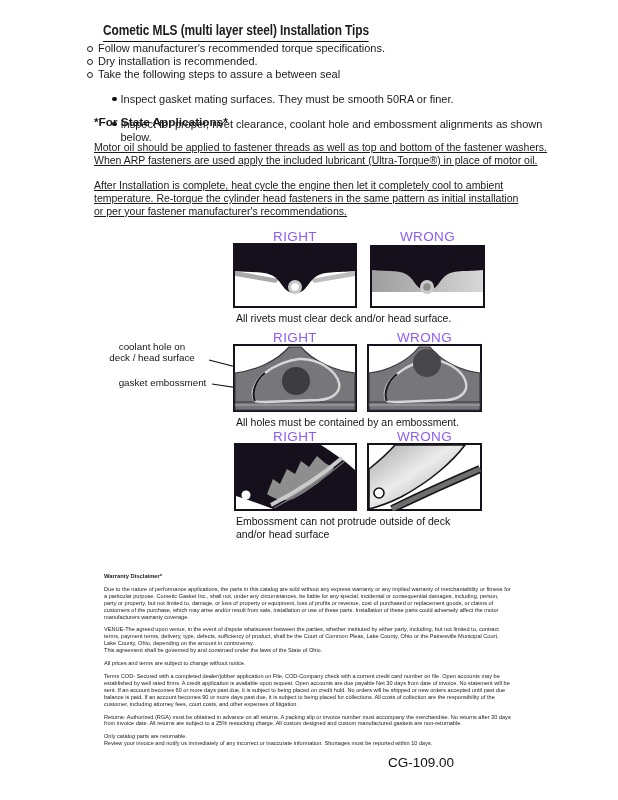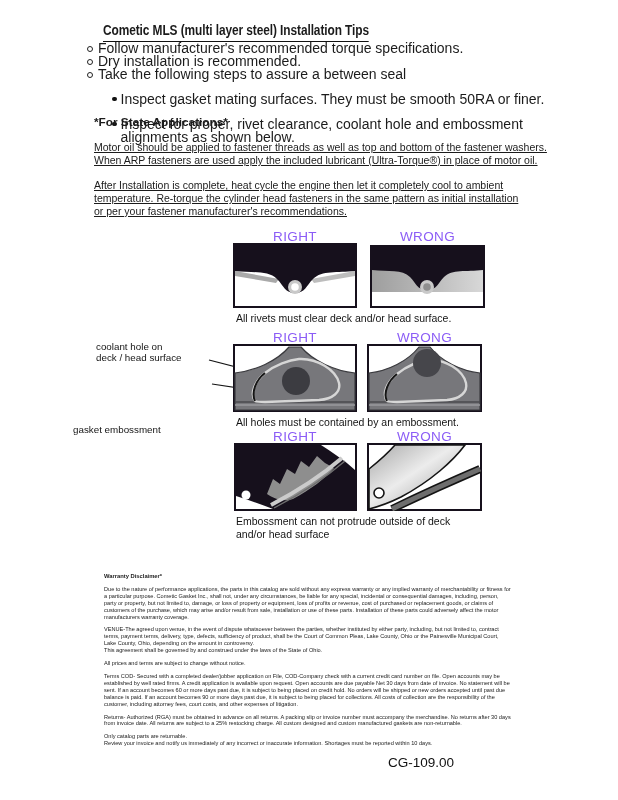--- a/index.html
+++ b/index.html
@@ -3,36 +3,36 @@
 <meta charset="utf-8">
 <style>
   html,body{margin:0;padding:0;background:#fff;}
   #page{position:relative;width:618px;height:800px;background:#ffffff;overflow:hidden;
         font-family:"Liberation Sans", sans-serif;color:#1b1b1b;}
 
   .title{position:absolute;left:103px;top:22px;font-size:14.5px;font-weight:bold;
          white-space:nowrap;transform:scaleX(0.82);transform-origin:0 0;
          border-bottom:1.8px solid #111;padding-bottom:3px;letter-spacing:-0.1px;}
 
-  .bullets{position:absolute;left:87px;top:42px;width:485px;font-size:14px;line-height:12.9px;}
+  .bullets{position:absolute;left:87px;top:42px;width:485px;font-size:11px;line-height:12.9px;}
   .b-row{display:flex;}
   .b-marker{width:4px;height:4px;border:1.1px solid #222;border-radius:50%;margin:4px 5px 0 0;flex:none;}
   .sb-row{display:flex;padding-left:25px;margin-top:12px;}
   .sb-marker{width:4.5px;height:4.5px;background:#111;border-radius:50%;margin:4px 4px 0 0;flex:none;}
 
   .diesel{position:absolute;left:94px;top:116px;width:480px;font-size:10.5px;line-height:13px;}
   .diesel h3{font-size:11.8px;margin:0 0 9px 0;font-weight:bold;}
   .diesel p{margin:12px 0 8px 0;white-space:pre-line;text-decoration:underline;}
   .diesel .note{margin-top:6px;}
 
   .rw-label{position:absolute;font-size:13.5px;letter-spacing:0.4px;text-align:center;color:#8b5cf6;}
   .dbox{position:absolute;}
   .caption{position:absolute;left:236px;font-size:10.5px;line-height:12.5px;white-space:pre-line;color:#141414;}
 
-  .callout{position:absolute;font-size:9.8px;line-height:10.6px;text-align:left;white-space:pre-line;color:#141414;}
+  .callout{position:absolute;font-size:9.8px;line-height:10.6px;text-align:center;white-space:pre-line;color:#141414;}
   .pointer-svg{position:absolute;left:205px;top:355px;}
 
   .disclaimer{position:absolute;left:104px;top:573px;width:408px;font-size:5.6px;line-height:6.9px;color:#222;}
   .disclaimer h4{font-size:5.8px;margin:0 0 6px 0;font-weight:bold;}
   .disclaimer p{margin:0 0 6px 0;white-space:pre-line;}
 
   .pagenum{position:absolute;left:388px;top:755px;font-size:13.5px;color:#111;}
 </style>
 </head>
 <body>
@@ -100,21 +100,21 @@
     <circle cx="57" cy="42" r="3.8" fill="#8f8f8f"></circle>
   </svg>
 
   <div class="caption" style="top:312px;">All rivets must clear deck and/or head surface.</div>
 
   <div class="rw-label" style="left:233px;top:330px;width:124px;">RIGHT</div>
   <div class="rw-label" style="left:367px;top:330px;width:115px;">WRONG</div>
 
   <div class="callout" style="left:96px;top:342px;width:112px;">coolant hole on
 deck / head surface</div>
-  <div class="callout" style="left:73px;top:378px;width:121px;margin-top:47px;">gasket embossment</div>
+  <div class="callout" style="left:102px;top:378px;width:121px;">gasket embossment</div>
   <svg class="pointer-svg" width="100" height="42" viewBox="0 0 100 42">
     <line x1="4" y1="5" x2="90" y2="27" stroke="#141414" stroke-width="1.2"></line>
     <line x1="7" y1="29" x2="53" y2="36" stroke="#141414" stroke-width="1.2"></line>
   </svg>
 
   <svg class="dbox" style="left:233px;top:344px;" width="124" height="68" viewBox="0 0 124 68">
     <rect x="1" y="1" width="122" height="66" fill="#ffffff" stroke="#16101c" stroke-width="2"></rect>
     <path d="M2,29 C22,27 44,17 56,3 L68,3 C80,17 102,27 122,29 L122,66 L2,66 Z" fill="#77777b" stroke="#3a3a3e" stroke-width="1.2"></path>
     <line x1="2" y1="58" x2="122" y2="58" stroke="#4a4a4e" stroke-width="1.6"></line>
     <line x1="2" y1="61" x2="122" y2="61" stroke="#9a9a9e" stroke-width="1.6"></line>

